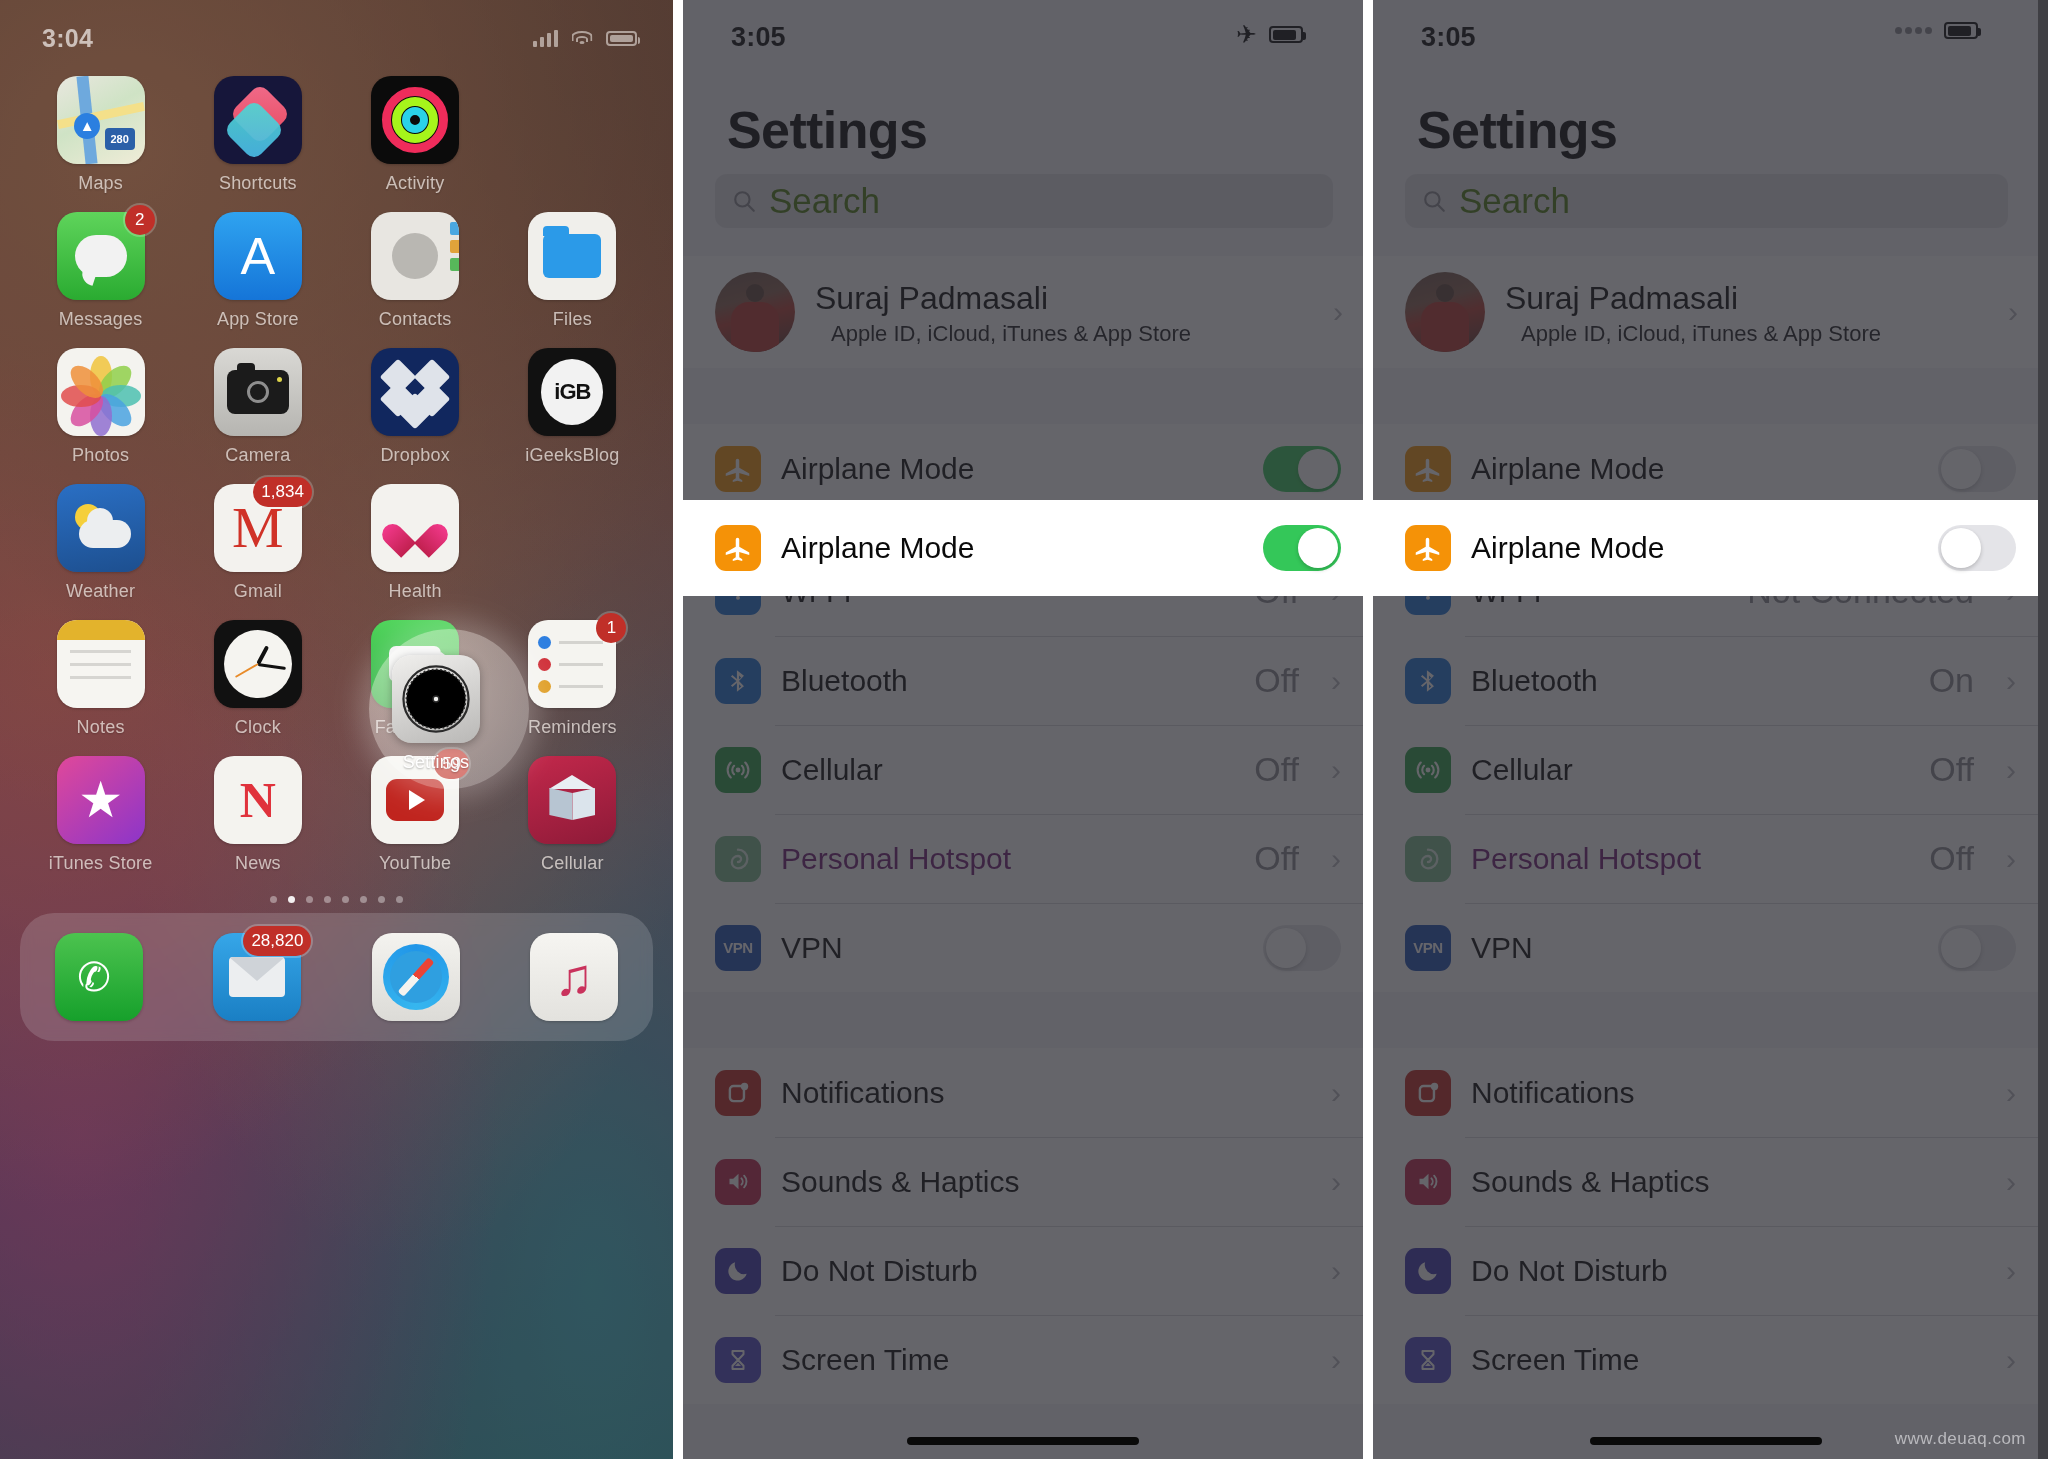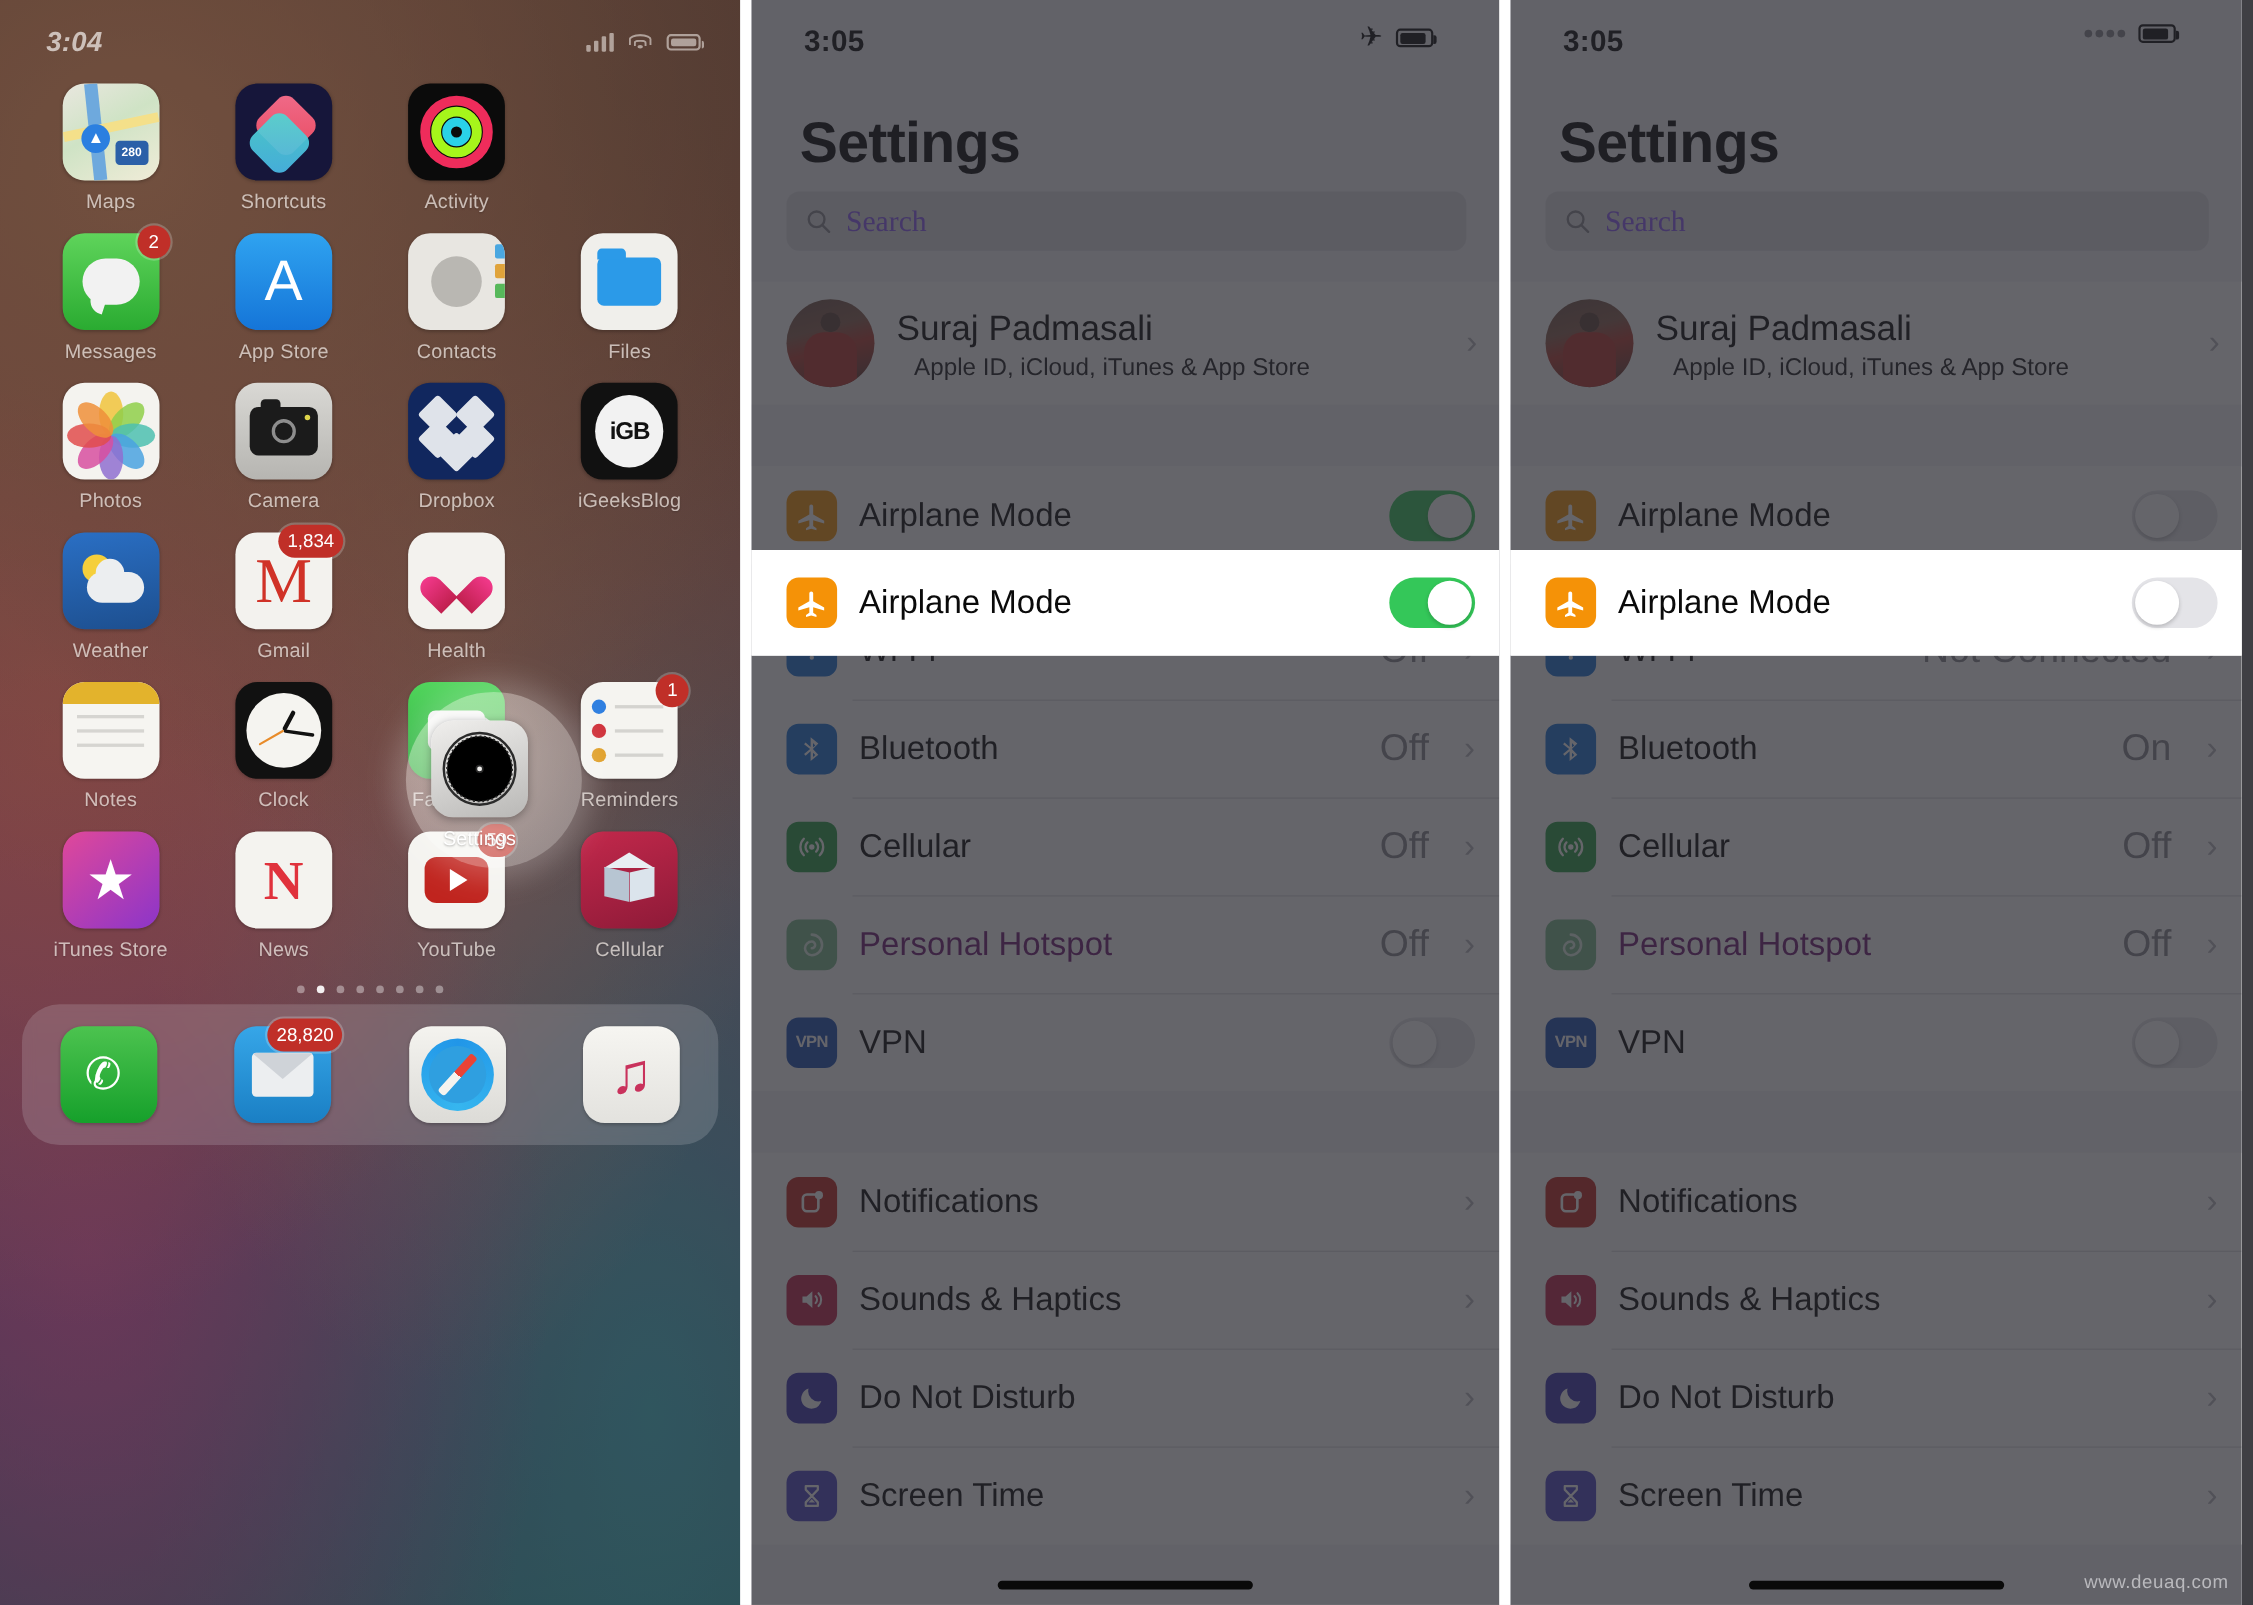--- a/index.html
+++ b/index.html
@@ -29,21 +29,21 @@
     content:""; position:absolute; inset:0;
     background: rgba(35,28,26,.30);
     pointer-events:none;
   }
   .home-inner { position:relative; z-index:2; width:100%; height:100%; }
 
   .hs-status {
     display:flex; align-items:center; justify-content:space-between;
     padding: 22px 36px 0 42px; height: 54px;
   }
-  .hs-time { color:#ded5d0; font-size:25px; font-weight:600; letter-spacing:.3px; opacity:.85;font-style:italic;}
+  .hs-time { color:#ded5d0; font-size:25px; font-weight:600; letter-spacing:.3px; opacity:.85;}
   .hs-right { display:flex; align-items:center; gap:13px; opacity:.62;}
   .sig { display:flex; align-items:flex-end; gap:3px; height:17px;}
   .sig i { display:block; width:4px; background:#e6ded9; border-radius:1px;}
   .sig i:nth-child(1){height:6px}.sig i:nth-child(2){height:10px}
   .sig i:nth-child(3){height:14px}.sig i:nth-child(4){height:17px}
   .wifi-ic { width:22px; height:17px; position:relative;}
   .wifi-ic span{position:absolute;left:50%;transform:translateX(-50%);border:2.5px solid #e6ded9;border-bottom:none;border-radius:50% 50% 0 0;}
   .wifi-ic span:nth-child(1){width:21px;height:10px;top:1px}
   .wifi-ic span:nth-child(2){width:12px;height:6px;top:6px}
   .wifi-ic span:nth-child(3){width:5px;height:3px;top:11px;border-radius:50%;background:#e6ded9;border:none}
@@ -210,21 +210,21 @@
   .bt::after{content:"";position:absolute;right:-5px;top:4px;width:3px;height:8px;background:#0a0a0a;border-radius:0 2px 2px 0;}
   .bt i{position:absolute;left:1.5px;top:1.5px;bottom:1.5px;width:78%;background:#0a0a0a;border-radius:2px;}
 
   .lg-title { font-size:52px; font-weight:700; color:#060606; padding: 42px 0 14px 44px; letter-spacing:-.6px;}
   .search {
     margin: 0 30px 0 32px; height:54px; border-radius:12px;
     background: rgba(120,120,128,.16);
     display:flex; align-items:center; gap:12px; padding: 0 16px;
   }
   .search svg { flex:0 0 auto; }
-  .search span { font-size:27px; color:#8b5cf6;font-family:Liberation Serif, serif; }
+  .search span { font-size:35px; color:#4d7c0f; }
 
   .gap { height:28px; }
   .grp { background:#fff; }
   .prow {
     display:flex; align-items:center; gap:20px;
     padding: 16px 20px 16px 32px; background:#fff;
     min-height:104px;
   }
   .avatar {
     width:80px;height:80px;border-radius:50%;flex:0 0 auto;overflow:hidden;

